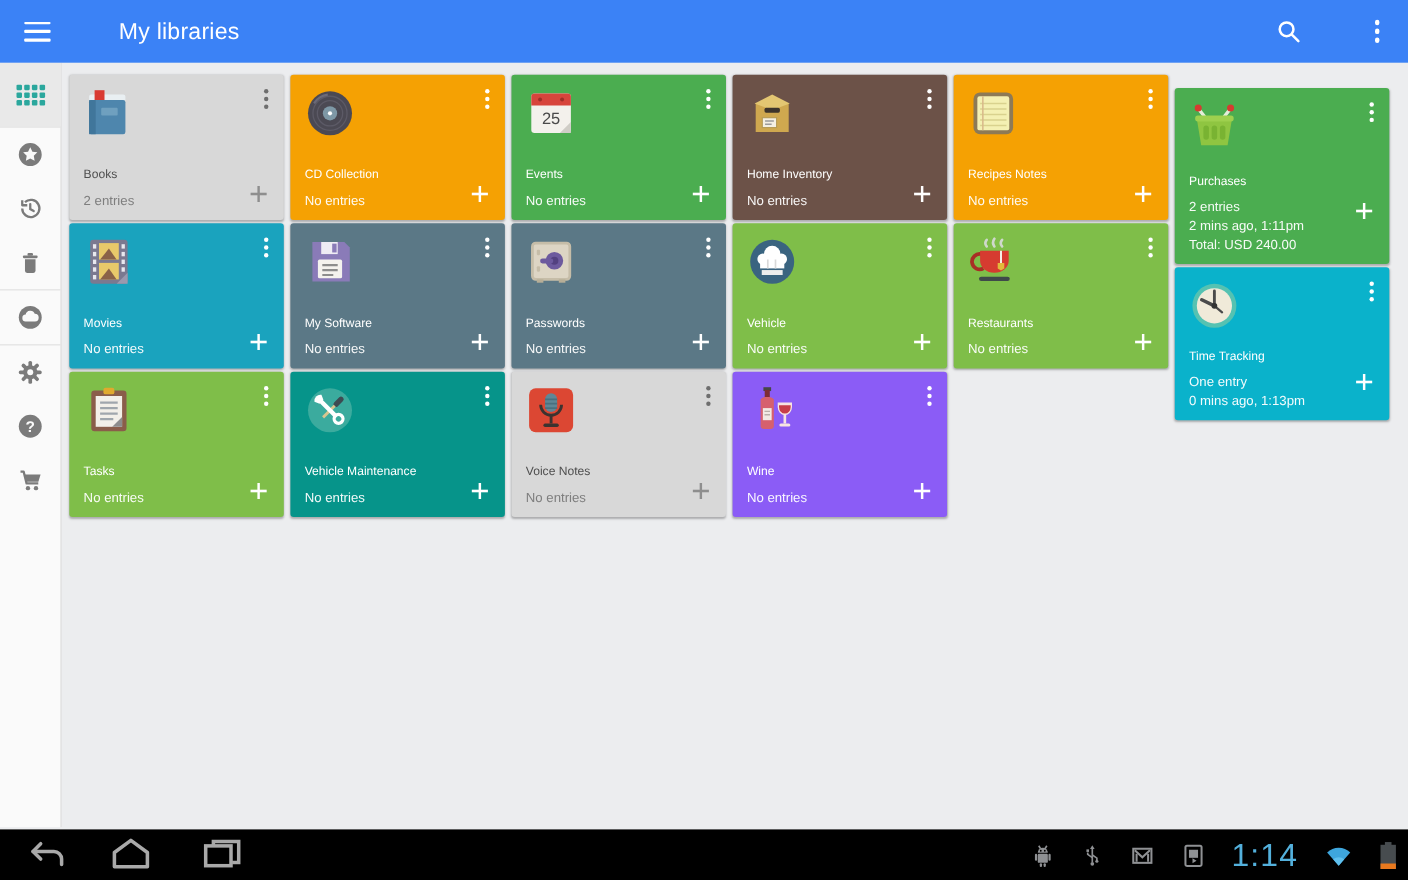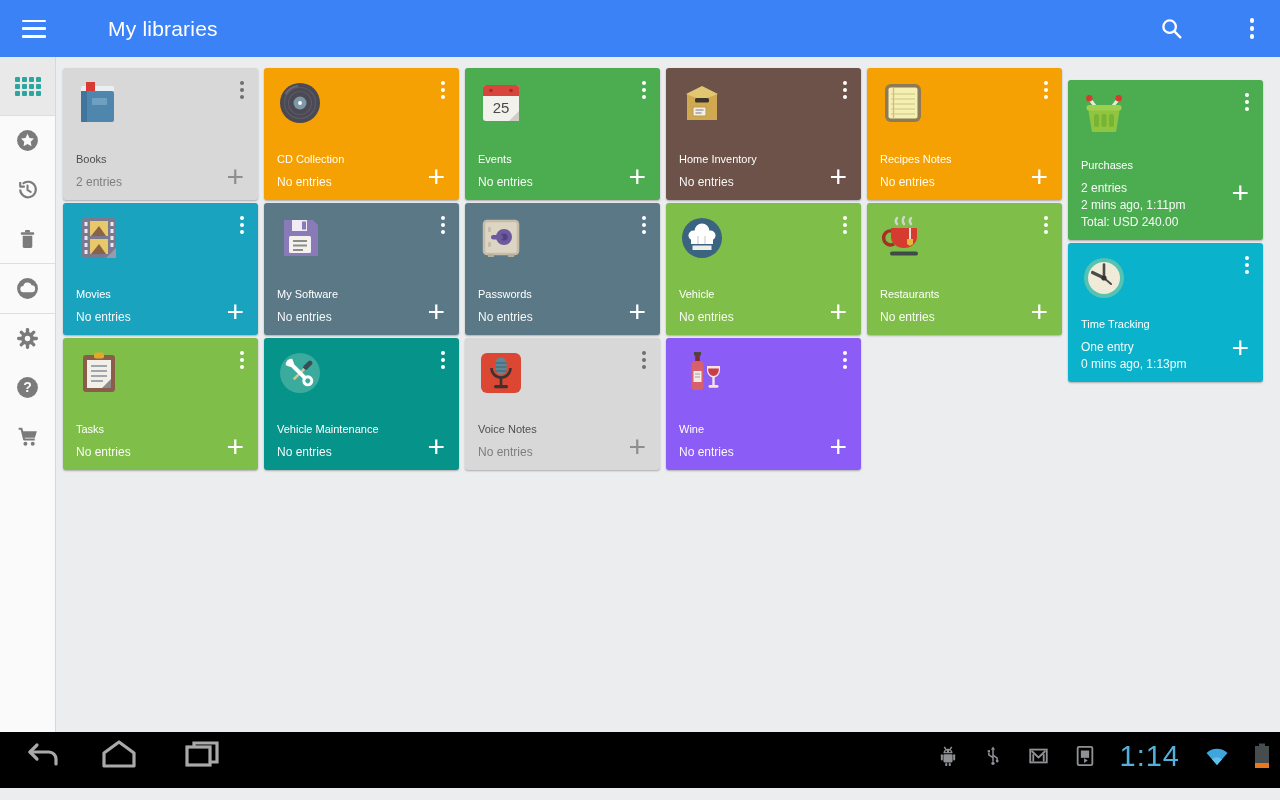--- a/index.html
+++ b/index.html
@@ -46,21 +46,21 @@
   .card-meta { font-size:12px; line-height:17px; color:rgba(255,255,255,.95); }
   .card.darktext .card-title { color:#4F4F4F; }
   .card.darktext .card-meta { color:#7E7E7E; }
   .plus { position:absolute; right:8px; bottom:2px; background:none; border:0;
     color:#fff; font-size:30px; font-weight:300; line-height:1;
     padding:6px; cursor:pointer; font-family:"Liberation Sans",sans-serif; }
   .card.darktext .plus { color:#8E8E8E; }
   .card.tall .plus { bottom:26px; }
   .card.tall2 .plus { bottom:13px; }
   
-  .navbar { position:absolute; left:0; right:0; bottom:12px; height:56px; background:#000;
+  .navbar { position:absolute; left:0; right:0; bottom:0; height:46px; background:#000;
     display:flex; align-items:center; }
   .navbtn { background:none; border:0; cursor:pointer; position:absolute; top:7px; padding:0; }
   .navbtn.back { left:22px; }
   .navbtn.home { left:99px; }
   .navbtn.recents { left:182px; }
   .status-group { position:absolute; right:10px; top:0; height:48px;
     display:flex; align-items:center; gap:24px; }
   .status-time { font-size:29px; letter-spacing:1px; font-weight:400; }
   .statusicon { display:flex; align-items:center; }
 </style>

